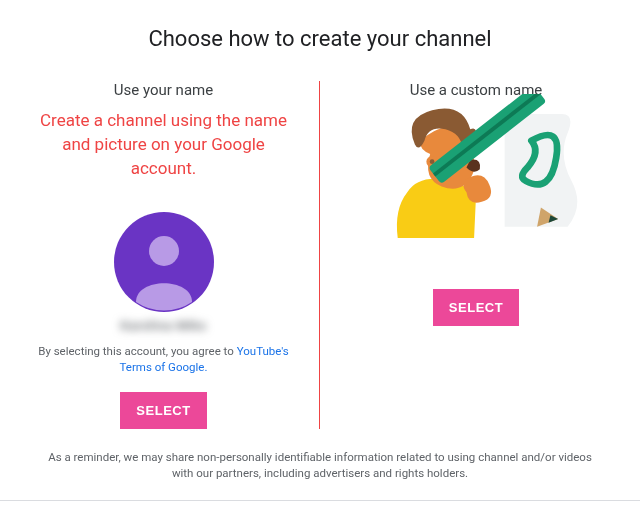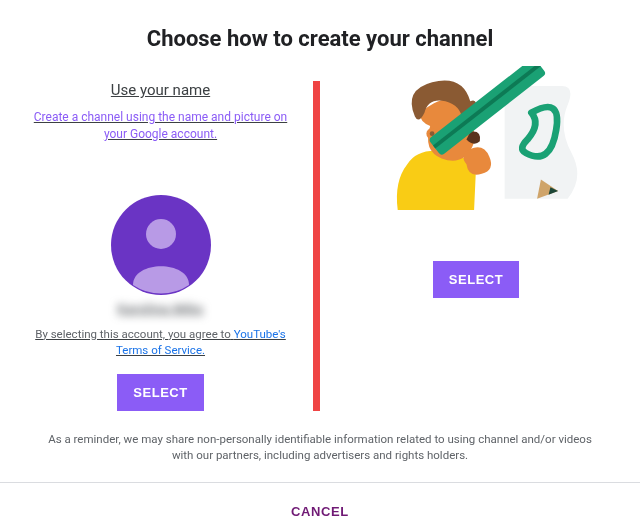--- a/index.html
+++ b/index.html
@@ -6,49 +6,48 @@
     body {
       font-family: Roboto, Arial, sans-serif;
       background: #fff;
       width: 640px;
       height: 523px;
       overflow: hidden;
       color: #3c4043;
     }
     .dialog-title {
       font-size: 22px;
-      font-weight: 700;
+      font-weight: 400;
       color: #202124;
       text-align: center;
       padding: 26px 0 30px;
     }
     .options {
       display: flex;
       justify-content: center;
       padding: 0 8px;
     }
     .option {
       width: 50%;
       text-align: center;
       padding: 0 22px;
     }
     .option:first-child {
-      border-right: 7px solid #ef4444;
-      text-decoration: underline;
+      border-right: 1px solid #ef4444;
     }
     .option-title {
       font-size: 15px;
       color: #3c4043;
       margin-bottom: 10px;
     }
     .option-desc {
-      font-size: 12px;
-      color: #8b5cf6;
+      font-size: 17px;
+      color: #ef4444;
       line-height: 1.4;
-      margin-bottom: 22px;
+      margin-bottom: 2px;
     }
     .illus {
       height: 130px;
       display: flex;
       align-items: flex-end;
       justify-content: center;
       margin-bottom: 6px;
     }
     .avatar-circle {
       width: 100px;
@@ -67,21 +66,21 @@
       font-size: 11.5px;
       color: #5f6368;
       margin-bottom: 16px;
       line-height: 1.4;
     }
     .tos-link {
       color: #1a73e8;
       text-decoration: none;
     }
     .select-btn {
-      background: #8b5cf6;
+      background: #ec4899;
       color: #fff;
       border: none;
       font-size: 13px;
       font-weight: 700;
       letter-spacing: 0.5px;
       padding: 11px 16px;
       cursor: pointer;
     }
     .option-right .illus { margin-bottom: 26px; }
     .disclaimer {
@@ -123,26 +122,27 @@
     <div class="illus">
       <svg class="avatar-circle" viewBox="0 0 100 100">
         <circle cx="50" cy="50" r="50" fill="#6a34c4"></circle>
         <circle cx="50" cy="39" r="15" fill="#b89ae6"></circle>
         <path d="M22 90 C22 65 78 65 78 90 A50 50 0 0 1 22 90 Z" fill="#b89ae6"></path>
       </svg>
     </div>
     <div class="username-blur">Karolina Miks</div>
     <div class="tos-text">
       <span>By selecting this account, you agree to</span>
-      <a href="#" class="tos-link">YouTube's Terms of Service.</a>
+      <a href="#" class="tos-link">YouTube's Terms of Google.</a>
     </div>
     <button class="select-btn">SELECT</button>
   </div>
 
   <div class="option option-right">
+    <div class="option-title">Use a custom name</div>
     <div class="illus">
       <svg viewBox="0 0 220 150" width="210" height="145">
 
         <path d="M140 20 L200 20 Q214 20 206 40 Q196 64 210 90 Q224 116 206 138 L140 138 Z" fill="#f1f3f4"></path>
 
         <path d="M168 48 Q200 30 194 66 Q188 104 162 90 Q154 86 164 76 Q178 60 168 48" fill="none" stroke="#1aa174" stroke-width="7" stroke-linecap="round"></path>
 
         <path d="M38 102 Q48 86 72 88 Q96 90 110 106 L108 150 L28 150 Q24 120 38 102 Z" fill="#f9cc15"></path>
 
         <path d="M62 62 Q54 88 74 96 Q96 104 106 84 Q114 68 100 58 Q94 24 66 38 Q40 52 62 62 Z" fill="#e8893c"></path>

